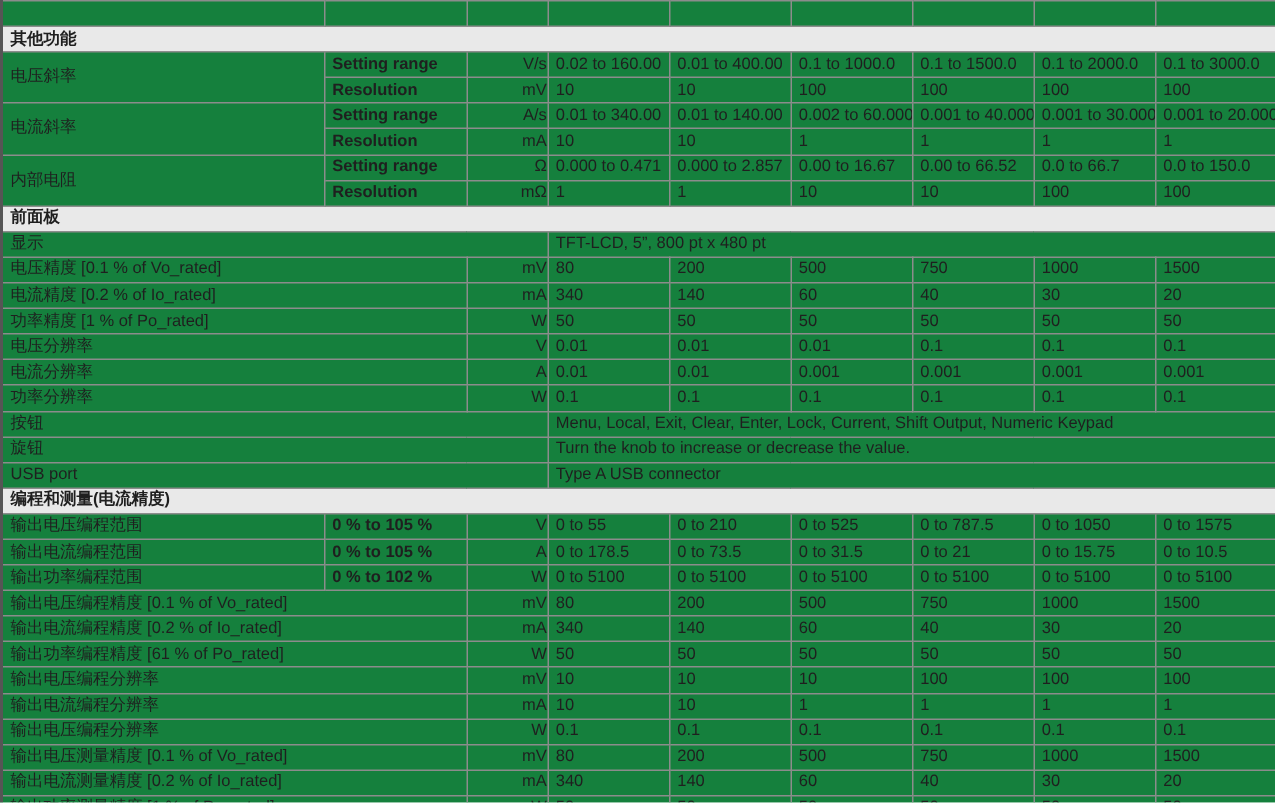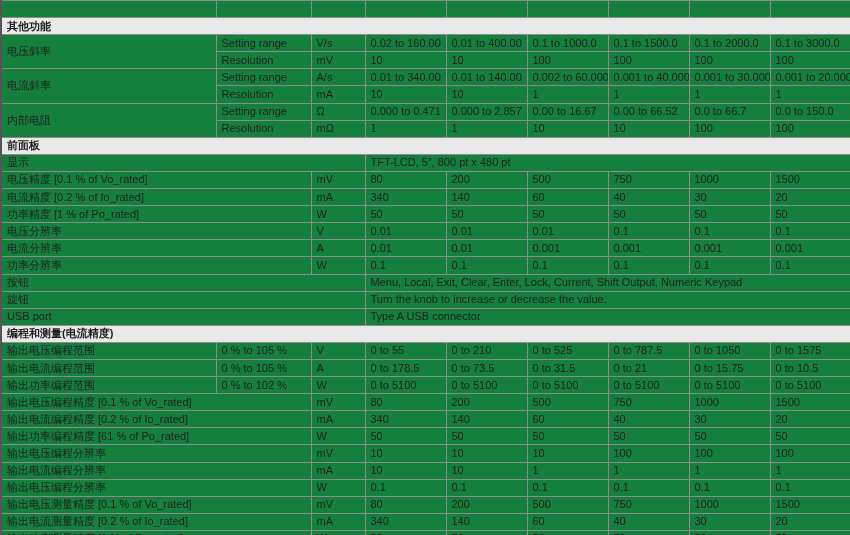--- a/index.html
+++ b/index.html
@@ -32,22 +32,22 @@
   td.section-header {
     background: #e9e9e9;
     font-weight: bold;
     border-top: 2px solid #4a4a4a;
     border-bottom: 1px solid #4a4a4a;
     border-right: 1px solid #4a4a4a;
     padding-left: 7px;
     font-size: 11.5px;
   }
   td.lbl { font-weight: normal; padding-left: 7px; margin-top: 19px; }
-  td.sub { font-weight: normal; }
-  td.unit { text-align: left; padding: 0; }
+  td.sub { font-weight: bold; }
+  td.unit { text-align: right; padding: 0; }
   td.val { font-weight: normal; }
   td.fullval { font-weight: normal; }
 </style>
 </head>
 <body>
 
 <div id="screen">
   <table class="spec">
     <colgroup>
       <col style="width:215px">

